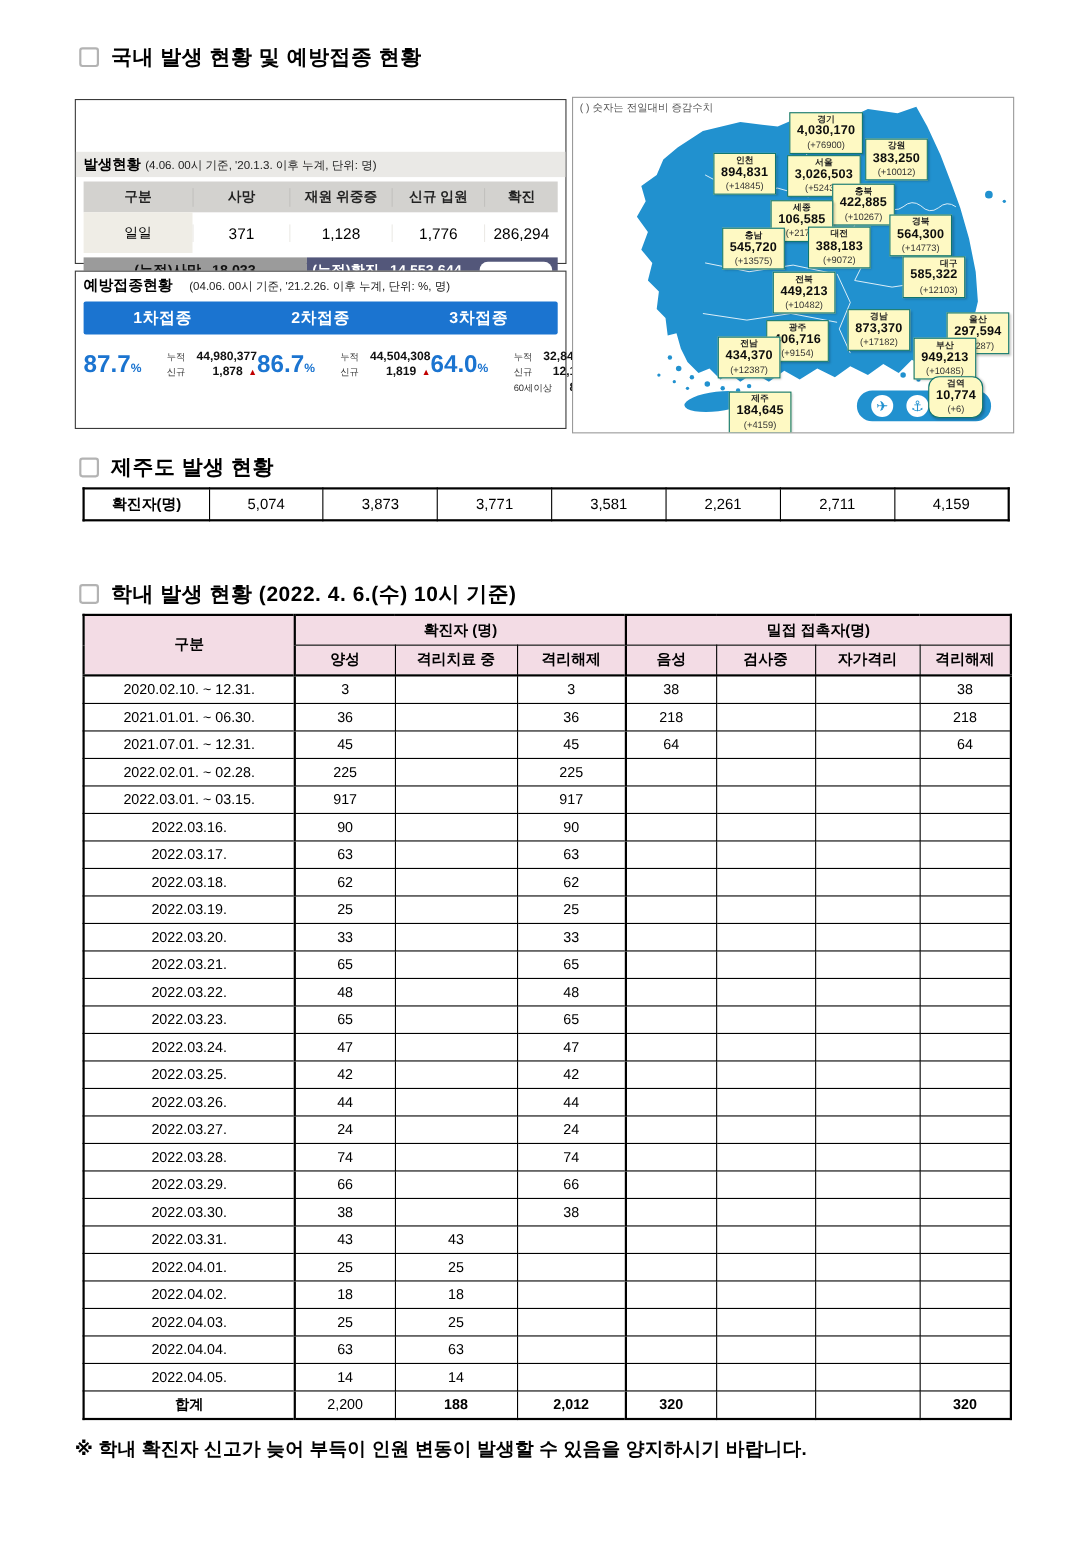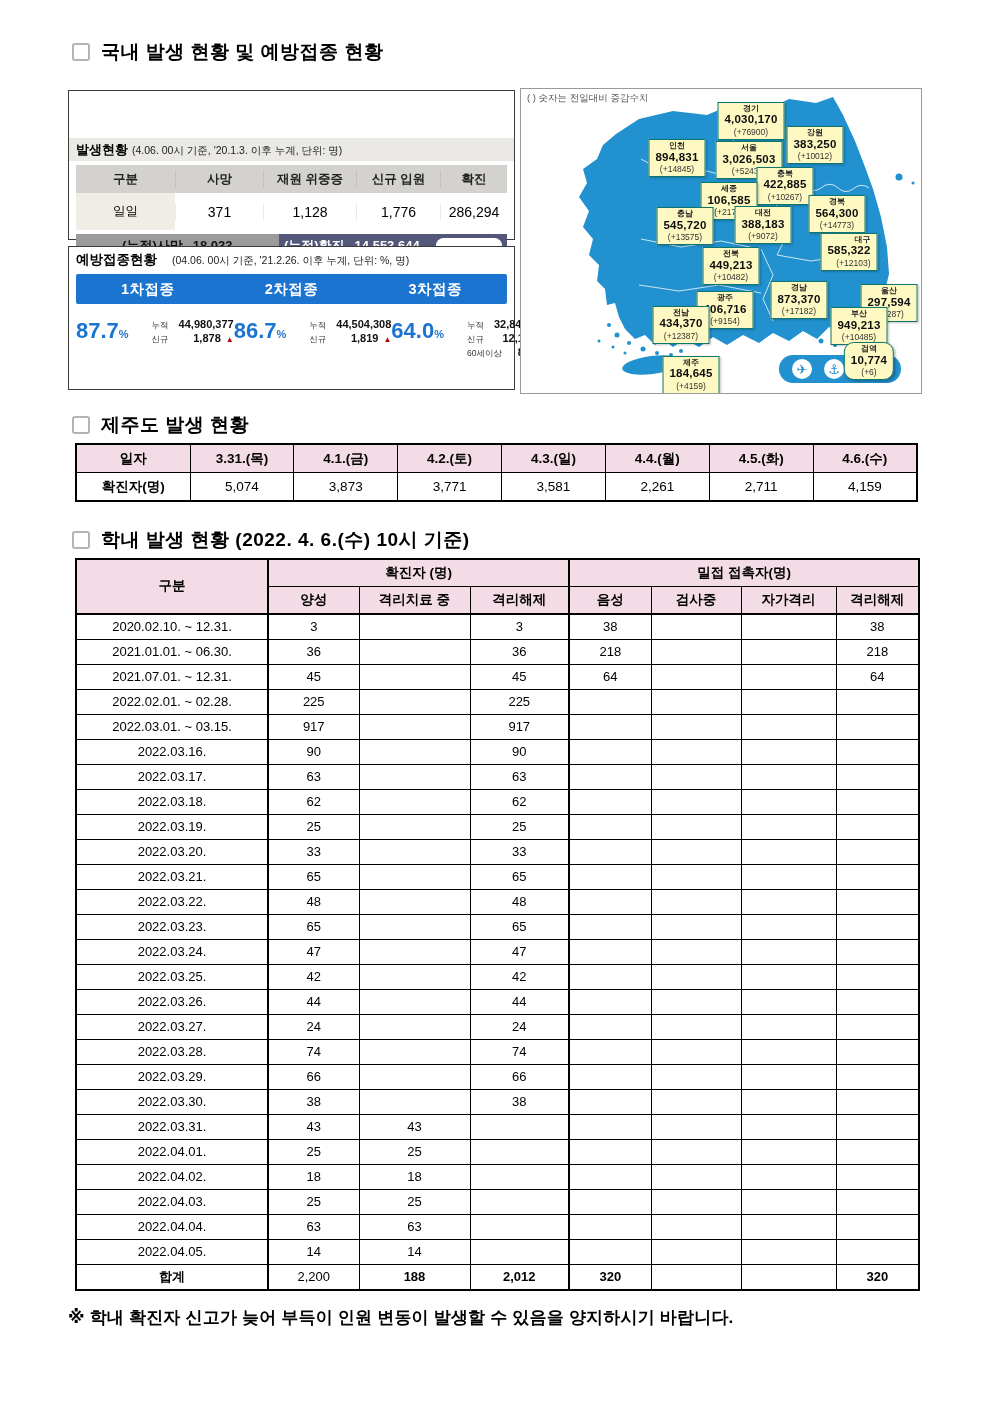--- a/index.html
+++ b/index.html
@@ -338,30 +338,20 @@
 <div class="abs section-title" style="left:72px;top:412px;">
   <span class="chk"></span>
   <span>제주도 발생 현황</span>
 </div>
 
 <table class="jeju abs" style="left:75px;top:443px;">
   <colgroup>
       <col style="width:114px;">
     </colgroup>
   <tbody>
-    <tr id="jeju-head">
-      <th>일자</th>
-    <th>3.31.(목)</th>
-        <th>4.1.(금)</th>
-        <th>4.2.(토)</th>
-        <th>4.3.(일)</th>
-        <th>4.4.(월)</th>
-        <th>4.5.(화)</th>
-        <th>4.6.(수)</th>
-      </tr>
     <tr id="jeju-vals">
       <td class="rl">확진자(명)</td>
     <td>5,074</td>
         <td>3,873</td>
         <td>3,771</td>
         <td>3,581</td>
         <td>2,261</td>
         <td>2,711</td>
         <td>4,159</td>
       </tr>

